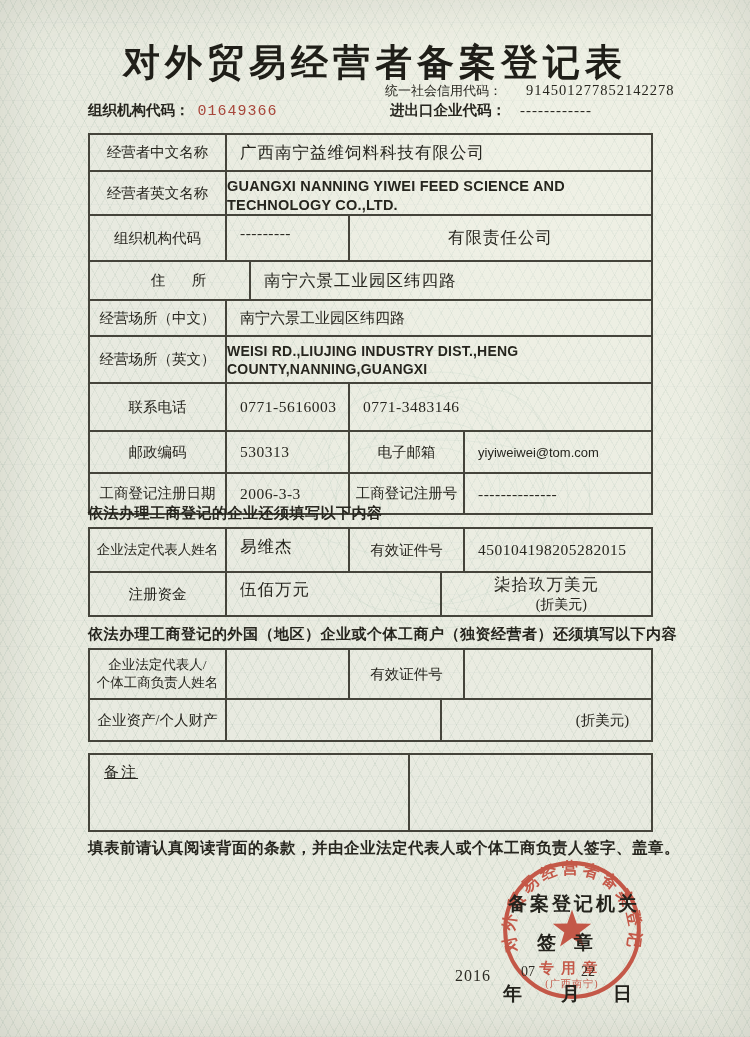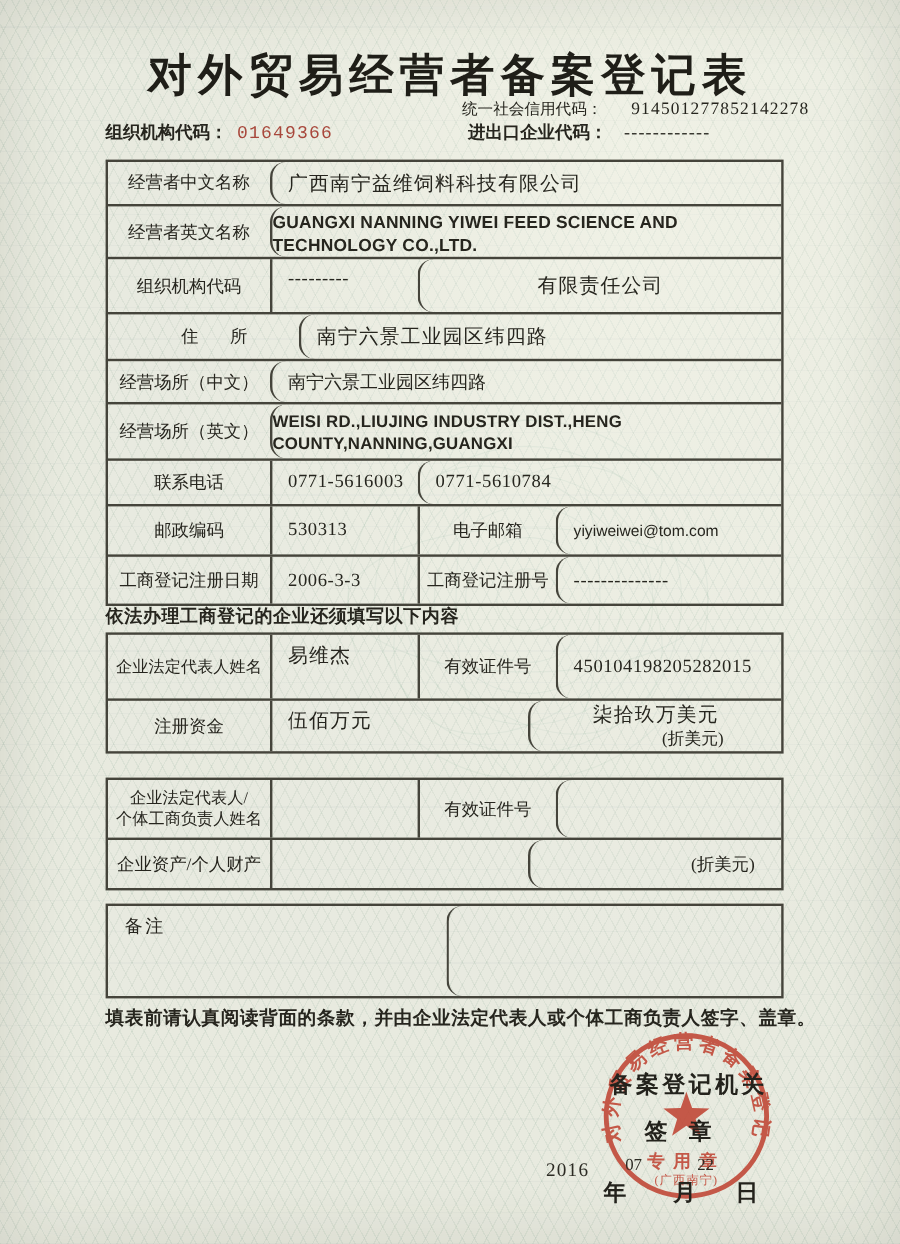--- a/index.html
+++ b/index.html
@@ -39,34 +39,34 @@
   
   .t{position:absolute;left:88px;width:565px;border:2px solid var(--bc);box-sizing:border-box;background:rgba(255,255,255,0.03);}
   .tr{display:flex;border-top:2px solid var(--bc);box-sizing:border-box;}
   .tr:first-child{border-top:none;}
   .td{border-left:2px solid var(--bc);box-sizing:border-box;display:flex;align-items:center;font-size:14.5px;min-height:100%;}
   .td:first-child{border-left:none;}
   .w-label{width:135px;justify-content:center;text-align:center;}
   .w-v1{width:123px;}
   .w-l2{width:115px;justify-content:center;text-align:center;}
   .w-l2w{width:142px;justify-content:center;text-align:center;}
-  .w-rest{flex:1;border-radius:13px;}
+  .w-rest{flex:1;}
   .w-mid{width:215px;}
   .c-left{padding-left:13px;}
   .c-top{align-items:flex-start;padding-top:5px;}
   .val-cn{font-size:16.5px;letter-spacing:1px;}
   .val-num{font-size:15.5px;letter-spacing:0.5px;}
   .val-en{font-family:"Liberation Sans",sans-serif;font-size:14.5px;line-height:1.3;padding:5px 10px 5px 0;letter-spacing:0.2px;font-weight:bold;}
   .pre{white-space:pre-line;line-height:1.35;}
   .small-label{font-size:13.5px;line-height:1.3;}
   .heading{
     position:absolute;left:88px;font-family:"Liberation Sans",sans-serif;
     font-weight:bold;font-size:15px;letter-spacing:0.5px;white-space:nowrap;
   }
-  .cap-right{flex-direction:column;justify-content:center;align-items:center;padding:2px 0;}
+  .cap-right{flex-direction:column;justify-content:center;align-items:center;padding:2px 16px;}
   .cap-right .line2{align-self:flex-end;margin-right:48px;font-size:14px;}
   .fold-right{justify-content:flex-end;padding-right:22px;font-size:14.5px;}
   .remarks-label{align-items:flex-start;justify-content:flex-start;padding:8px 0 0 14px;font-size:15px;letter-spacing:2px;}
   .note{
     position:absolute;top:838px;left:88px;font-family:"Liberation Sans",sans-serif;
     font-weight:bold;font-size:15.5px;letter-spacing:0.5px;
   }
   
   .stamp-svg{position:absolute;left:496px;top:852px;opacity:0.88;}
   .ov{position:absolute;font-family:"Liberation Sans",sans-serif;font-weight:bold;color:#23221c;white-space:nowrap;z-index:3;}
@@ -131,75 +131,76 @@
       <div class="td w-rest c-left val-cn">南宁六景工业园区纬四路</div>
     </div>
     <div class="tr" style="height:36px;">
       <div class="td w-label">经营场所（中文）</div>
       <div class="td w-rest c-left" style="font-size:15px;">南宁六景工业园区纬四路</div>
     </div>
     <div class="tr" style="height:47px;">
       <div class="td w-label">经营场所（英文）</div>
       <div class="td w-rest val-en c-top" style="font-size:14px;">WEISI RD.,LIUJING INDUSTRY DIST.,HENG COUNTY,NANNING,GUANGXI</div>
     </div>
-    <div class="tr" style="height:38px;">
+    <div class="tr" style="height:48px;">
       <div class="td w-label">联系电话</div>
       <div class="td w-v1 c-left val-num">0771-5616003</div>
-      <div class="td w-rest c-left val-num">0771-5610784</div>
+      <div class="td w-rest c-left val-num">0771-3483146</div>
     </div>
     <div class="tr" style="height:42px;">
       <div class="td w-label">邮政编码</div>
       <div class="td w-v1 c-left val-num">530313</div>
       <div class="td w-l2">电子邮箱</div>
       <div class="td w-rest c-left" style="font-family:'Liberation Sans',sans-serif;font-size:13px;">yiyiweiwei@tom.com</div>
     </div>
     <div class="tr" style="height:41px;">
       <div class="td w-label">工商登记注册日期</div>
       <div class="td w-v1 c-left val-num">2006-3-3</div>
       <div class="td w-l2">工商登记注册号</div>
       <div class="td w-rest c-left val-num">--------------</div>
     </div>
   </div>
 
   <div class="heading" style="top:504px;">依法办理工商登记的企业还须填写以下内容</div>
   <div class="t" style="top:527px;">
-    <div class="tr" style="height:53px;">
+    <div class="tr" style="height:42px;">
       <div class="td w-label small-label">企业法定代表人姓名</div>
       <div class="td w-v1 c-left val-cn c-top" style="padding-top:7px;">易维杰</div>
       <div class="td w-l2">有效证件号</div>
       <div class="td w-rest c-left val-num">450104198205282015</div>
     </div>
     <div class="tr" style="height:44px;">
       <div class="td w-label">注册资金</div>
       <div class="td w-mid c-left val-cn c-top" style="padding-top:6px;">伍佰万元</div>
       <div class="td w-rest cap-right">
         <span class="val-cn">柒拾玖万美元</span>
         <span class="line2">(折美元)</span>
       </div>
     </div>
   </div>
 
+  <div class="heading" style="top:625px;">依法办理工商登记的外国（地区）企业或个体工商户（独资经营者）还须填写以下内容</div>
   <div class="t" style="top:648px;">
     <div class="tr" style="height:48px;">
       <div class="td w-label small-label pre">企业法定代表人/
 个体工商负责人姓名</div>
       <div class="td w-v1"></div>
       <div class="td w-l2">有效证件号</div>
       <div class="td w-rest"></div>
     </div>
     <div class="tr" style="height:42px;">
       <div class="td w-label">企业资产/个人财产</div>
       <div class="td w-mid"></div>
       <div class="td w-rest fold-right">(折美元)</div>
     </div>
   </div>
 
   <div class="t" style="top:753px;">
     <div class="tr" style="height:75px;">
-      <div class="td remarks-label" style="width:282px;">备注</div>
+      <div class="td remarks-label" style="width:318px;text-decoration:underline;">备注</div>
       <div class="td w-rest"></div>
     </div>
   </div>
 
   <div class="note">填表前请认真阅读背面的条款，并由企业法定代表人或个体工商负责人签字、盖章。</div>
 
   <svg class="stamp-svg" width="152" height="156" viewBox="0 0 150 154">
     <defs>
       <path id="ringPath" d="M 21.4 97.5 A 57 57 0 1 1 128.6 97.5" fill="none"></path>
     </defs>

